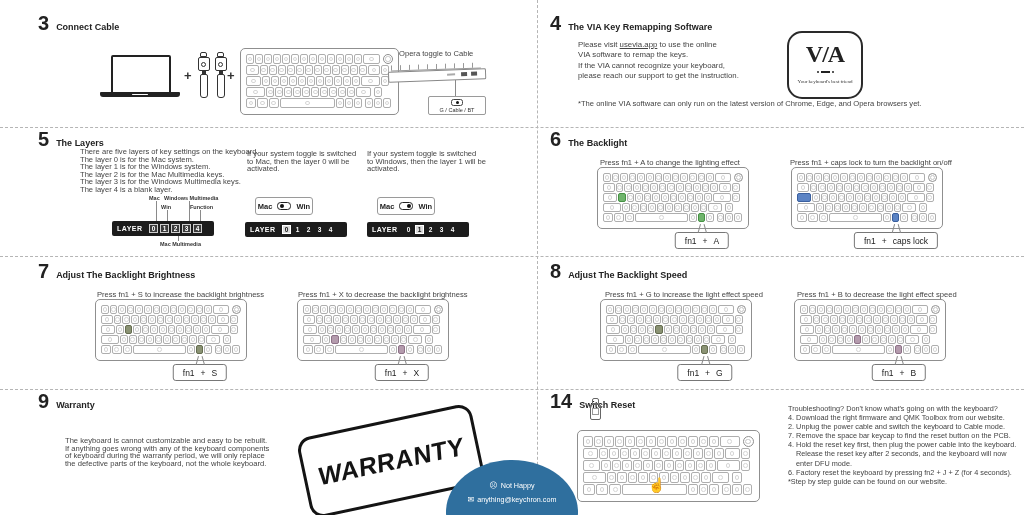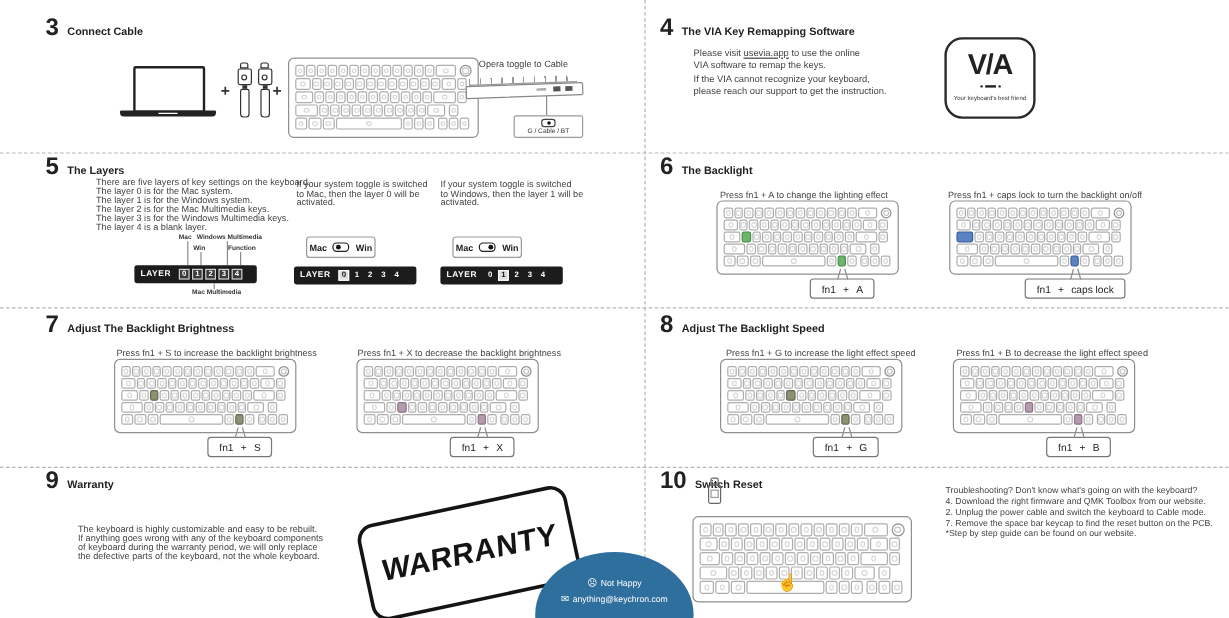--- a/index.html
+++ b/index.html
@@ -73,21 +73,21 @@
   .svbody{position:relative;width:96px;height:9px;border:1px solid #888;border-radius:1.5px;background:#fff;}
   .svdash{position:absolute;right:30px;top:3px;width:8px;height:1.6px;background:#aaa;}
   .svport1{position:absolute;right:18px;top:2px;width:6px;height:3.5px;background:#555;}
   .svport2{position:absolute;right:8px;top:2px;width:6px;height:3.5px;background:#555;}
   .cobox{position:absolute;border:1px solid #9a9a9a;border-radius:2px;background:#fff;width:56px;height:17px;
          display:flex;flex-direction:column;align-items:center;justify-content:center;gap:1px;}
   .copill{width:10px;height:5px;border:1px solid #444;border-radius:2.5px;display:flex;align-items:center;justify-content:center;}
   .copill::after{content:"";width:3px;height:3px;background:#111;border-radius:50%;}
   .cotext{font-size:5.5px;color:#333;}
   
-  .viabox{position:absolute;width:72px;height:64px;border:2px solid #2a2a2a;border-radius:15px;background:#fff;}
+  .viabox{position:absolute;width:72px;height:64px;border:2px solid #2a2a2a;border-radius:15px;background:#fff;font-family:Liberation Serif, serif;}
   .vialogo{position:absolute;left:0;width:100%;top:8px;text-align:center;font-size:24px;font-weight:800;color:#222;letter-spacing:-1px;}
   .viamark{position:absolute;left:0;width:100%;top:38px;display:flex;align-items:center;justify-content:center;gap:2px;}
   .viamark b{width:2px;height:2px;background:#222;border-radius:50%;}
   .viamark i{width:9px;height:1.8px;background:#222;}
   .viatag{position:absolute;left:0;width:100%;top:46px;text-align:center;font-size:5px;color:#333;}
   
   .stamp{position:absolute;left:302px;top:420px;width:172px;height:76px;border:3.5px solid #141414;border-radius:14px;
          display:flex;align-items:center;justify-content:center;transform:rotate(-12deg);background:#fff;}
   .stamp span{font-size:25px;font-weight:800;color:#141414;letter-spacing:0.5px;transform:skewX(-8deg);}
   
@@ -239,20 +239,21 @@
   </div>
   <div class="abs t4" style="left:578px;top:40px">
     <div class="tline" style="line-height:10.3px;font-size:7.8px"><span>Please visit </span><span class="linktext">usevia.app</span><span> to use the online</span></div>
     <div>
         <div class="tline">VIA software to remap the keys.</div>
         <div class="tline">If the VIA cannot recognize your keyboard,</div>
         <div class="tline">please reach our support to get the instruction.</div>
       </div>
   </div>
   <div class="abs" style="left:578px;top:98px">
+    <div class="foot">*The online VIA software can only run on the latest version of Chrome, Edge, and Opera browsers yet.</div>
   </div>
   <div class="viabox" style="left:787px;top:31px">
     <div class="vialogo">V/A</div>
     <div class="viamark">
         <b></b>
         <i></i>
         <b></b>
       </div>
     <div class="viatag">Your keyboard's best friend</div>
   </div>
@@ -890,31 +891,31 @@
         <span>+</span>
         <span>B</span>
       </div>
   </div>
 
   <div class="sec-head" style="left:38px;top:390px">
     <span class="sec-num">9</span>
     <span class="sec-title">Warranty</span>
   </div>
   <div class="abs" style="left:65px;top:437px">
-      <div class="tline tall">The keyboard is highly customizable and easy to be rebuilt.</div>
+      <div class="tline tall">The keyboard is cannot customizable and easy to be rebuilt.</div>
       <div class="tline tall">If anything goes wrong with any of the keyboard components</div>
       <div class="tline tall">of keyboard during the warranty period, we will only replace</div>
       <div class="tline tall">the defective parts of the keyboard, not the whole keyboard.</div>
     </div>
   <div class="stamp">
     <span>WARRANTY</span>
   </div>
 
   <div class="sec-head" style="left:550px;top:390px">
-    <span class="sec-num">10</span>
+    <span class="sec-num">14</span>
     <span class="sec-title">Switch Reset</span>
   </div>
   <div class="usbplug" style="left:590px;top:398px">
     <div class="usb-knb"></div>
       <div class="usb-body"></div>
   </div>
   <div class="kb" style="left:577px;top:430px">
       <div class="krow">
         <div class="key" style="width: 9.5px; height: 11px;"></div>
         <div class="key" style="width: 9.5px; height: 11px;"></div>
@@ -993,20 +994,22 @@
         <div class="key" style="width: 9.5px; height: 11px;"></div>
       </div>
     </div>
   <div class="hand" style="left:648px;top:477px">☝</div>
   <div class="trouble" style="left:788px;top:404px">
     <div>Troubleshooting? Don't know what's going on with the keyboard?</div>
     <div>
         <div class="step">4. Download the right firmware and QMK Toolbox from our website.</div>
         <div class="step">2. Unplug the power cable and switch the keyboard to Cable mode.</div>
         <div class="step">7. Remove the space bar keycap to find the reset button on the PCB.</div>
+        <div class="step">4. Hold the reset key first, then plug the power cable into the keyboard. Release the reset key after 2 seconds, and the keyboard will now enter DFU mode.</div>
+        <div class="step">6. Factory reset the keyboard by pressing fn2 + J + Z (for 4 seconds).</div>
         <div class="step">*Step by step guide can be found on our website.</div>
       </div>
   </div>
 
   <div class="ellipse">
     <div class="erow" style="top:21px">
       <span class="eicon">☹</span><span>Not Happy</span>
     </div>
     <div class="erow" style="top:35px">
       <span class="eicon">✉</span><span>anything@keychron.com</span>

